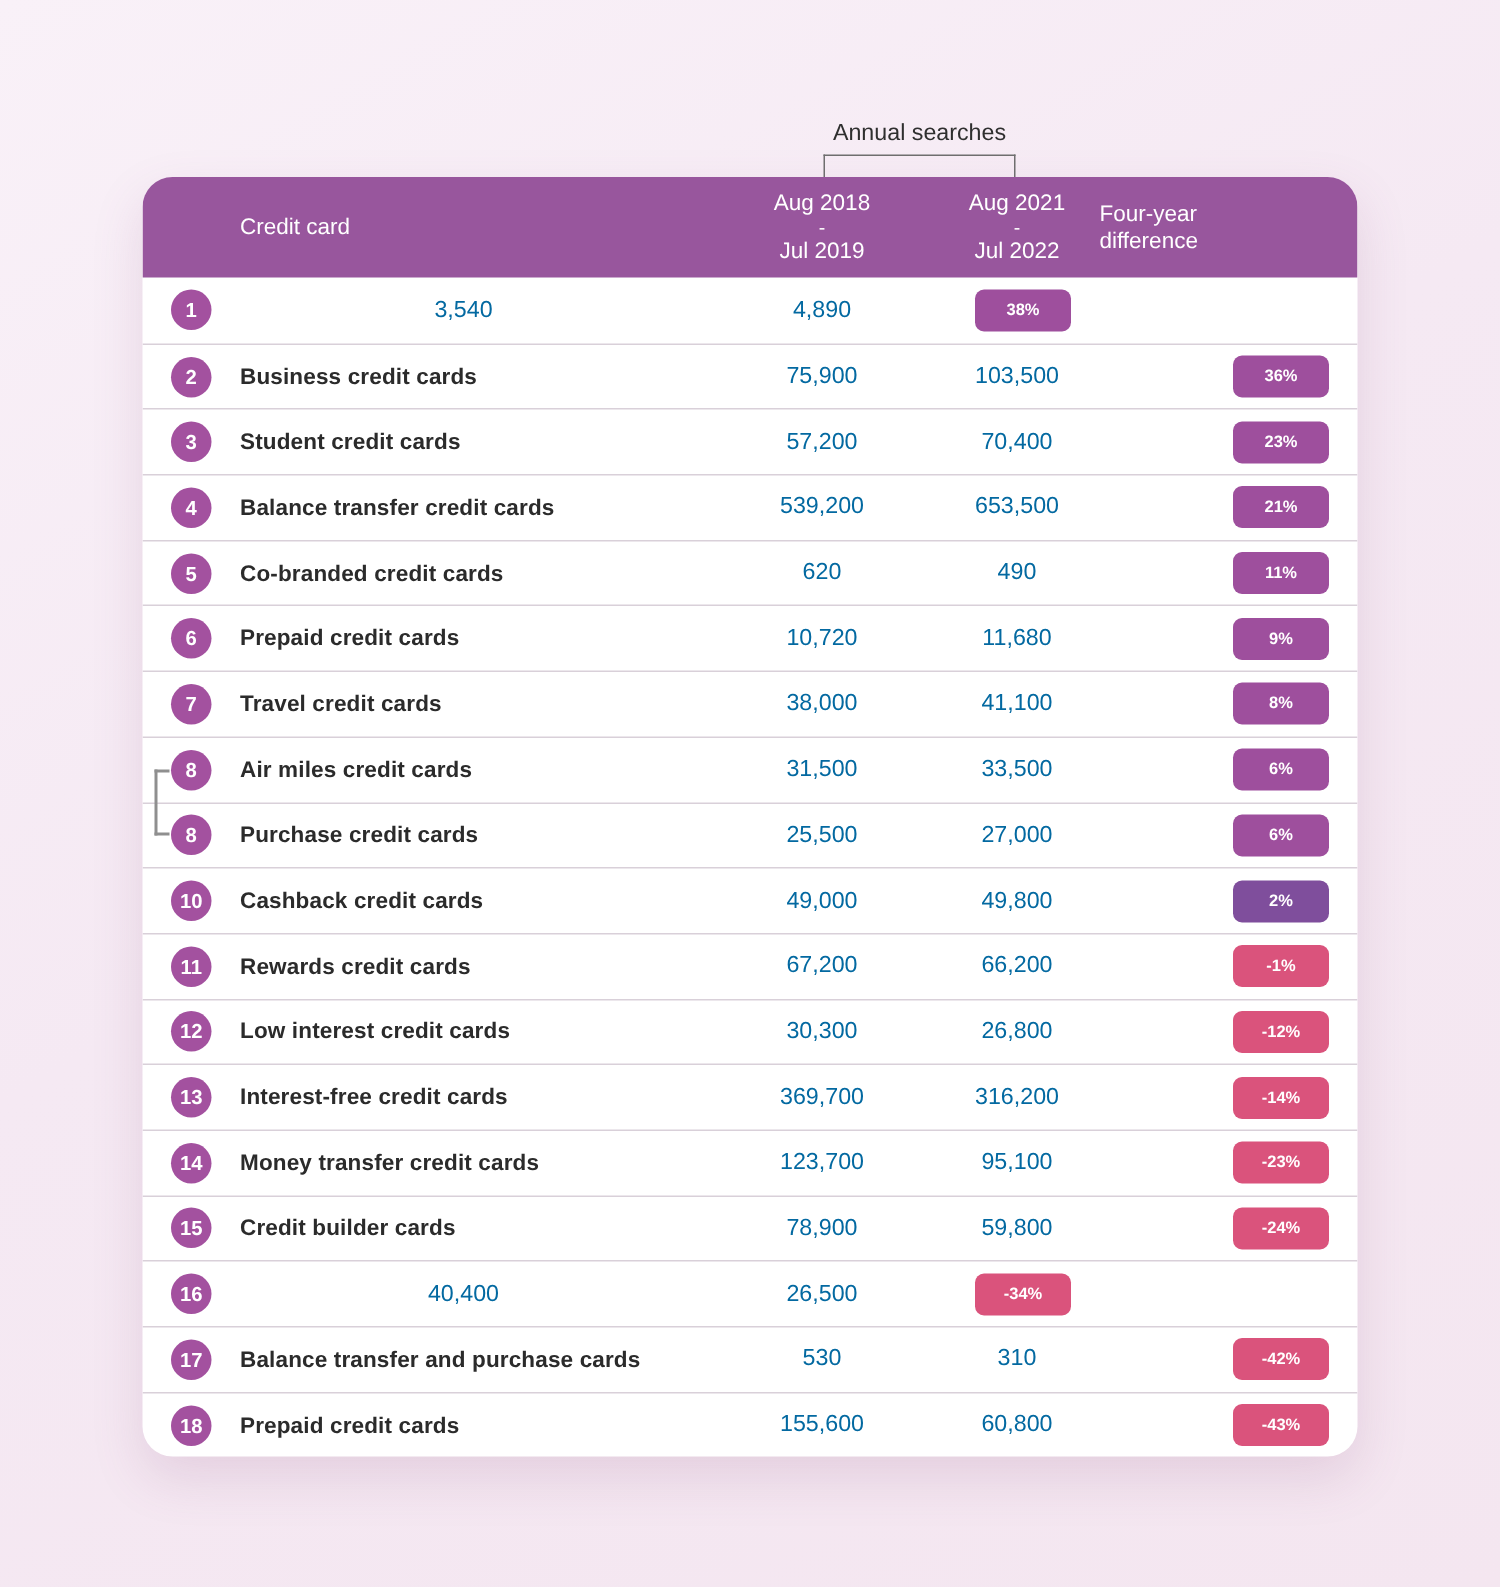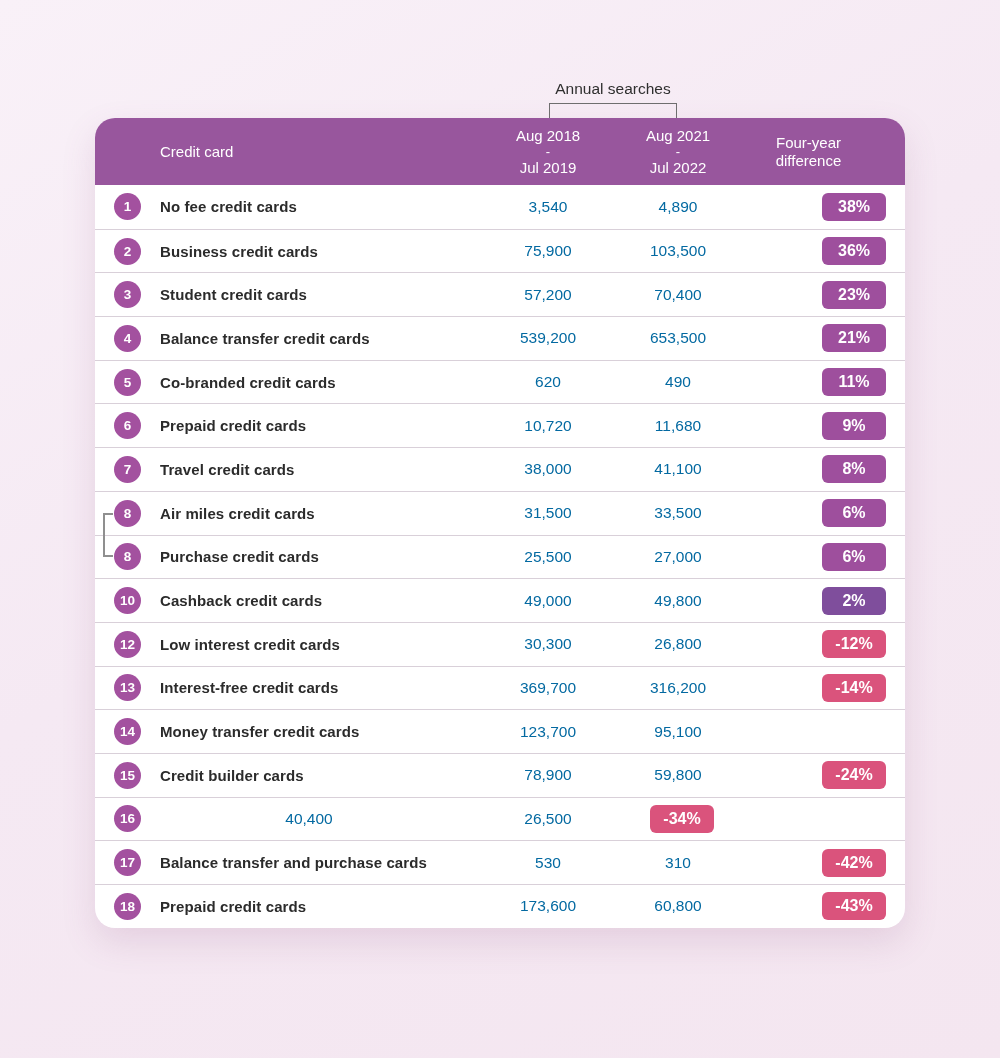--- a/index.html
+++ b/index.html
@@ -39,21 +39,21 @@
 
   
   .thead {
     background: var(--header-bg, #98569d);
     height: 67px; color: #ffffff;
   }
   .th { font-weight: normal; font-size: 15px; line-height: 16px; }
   .th-card { padding-left: 15px; }
   .th-center { text-align: center; }
   .th-dash { font-size: 13px; }
-  .th-diff { text-align: center; padding-right: 21px; line-height: 18px; }
+  .th-diff { text-align: left; padding-right: 21px; line-height: 18px; }
 
   
   .rows { position: relative; }
   .row { height: 43.7px; box-sizing: border-box; }
   .row + .row { border-top: 1px solid #d9d0d9; }
 
   .cell-rank { display: flex; align-items: center; }
   .rank-circle {
     margin-left: 19px; width: 27px; height: 27px; border-radius: 50%;
     background: var(--rank-circle, #a3519f);
@@ -61,21 +61,21 @@
     display: flex; align-items: center; justify-content: center;
   }
   .cell-name {
     padding-left: 15px; font-weight: bold; font-size: 15px; color: #2b2b2b;
     letter-spacing: 0.1px;
   }
   .cell-num { text-align: center; font-size: 15.5px; color: #0369a1; }
   .cell-diff { display: flex; justify-content: flex-end; }
   .badge {
     width: 64px; height: 28px; margin-right: 19px; border-radius: 6px;
-    color: #fff; font-weight: bold; font-size: 16px;
+    color: #fff; font-weight: bold; font-size: 11px;
     display: flex; align-items: center; justify-content: center;
   }
   .badge.pos { background: var(--badge-positive, #9e4f9d); }
   .badge.neg { background: var(--badge-negative, #da537c); }
 
   
   .tie-bracket {
     position: absolute; left: 8px; width: 10px;
     border: 2px solid #8f8f8f; border-right: none;
     box-sizing: border-box;
@@ -109,21 +109,20 @@
         <div>difference</div>
       </div>
     </div>
 
     <div class="rows">
       <div class="tie-bracket" style="top: 328px; height: 44px;"></div>
     <div class="row grid-cols">
     <div class="cell-rank">
       <span class="rank-circle">1</span>
     </div>
-    <div class="cell-name">No fee credit cards</div>
     <div class="cell-num">3,540</div>
     <div class="cell-num">4,890</div>
     <div class="cell-diff">
       <span class="badge pos">38%</span>
     </div>
   </div>
         <div class="row grid-cols">
     <div class="cell-rank">
       <span class="rank-circle">2</span>
     </div>
@@ -217,20 +216,31 @@
     </div>
     <div class="cell-name">Cashback credit cards</div>
     <div class="cell-num">49,000</div>
     <div class="cell-num">49,800</div>
     <div class="cell-diff">
       <span class="badge pos" style="background: rgb(127, 78, 156);">2%</span>
     </div>
   </div>
         <div class="row grid-cols">
     <div class="cell-rank">
+      <span class="rank-circle">11</span>
+    </div>
+    <div class="cell-name">Rewards credit cards</div>
+    <div class="cell-num">67,200</div>
+    <div class="cell-num">66,200</div>
+    <div class="cell-diff">
+      <span class="badge neg">-1%</span>
+    </div>
+  </div>
+        <div class="row grid-cols">
+    <div class="cell-rank">
       <span class="rank-circle">12</span>
     </div>
     <div class="cell-name">Low interest credit cards</div>
     <div class="cell-num">30,300</div>
     <div class="cell-num">26,800</div>
     <div class="cell-diff">
       <span class="badge neg">-12%</span>
     </div>
   </div>
         <div class="row grid-cols">
@@ -244,20 +254,23 @@
       <span class="badge neg">-14%</span>
     </div>
   </div>
         <div class="row grid-cols">
     <div class="cell-rank">
       <span class="rank-circle">14</span>
     </div>
     <div class="cell-name">Money transfer credit cards</div>
     <div class="cell-num">123,700</div>
     <div class="cell-num">95,100</div>
+    <div class="cell-diff">
+      <span class="badge neg">-23%</span>
+    </div>
   </div>
         <div class="row grid-cols">
     <div class="cell-rank">
       <span class="rank-circle">15</span>
     </div>
     <div class="cell-name">Credit builder cards</div>
     <div class="cell-num">78,900</div>
     <div class="cell-num">59,800</div>
     <div class="cell-diff">
       <span class="badge neg">-24%</span>
@@ -282,21 +295,21 @@
     <div class="cell-num">310</div>
     <div class="cell-diff">
       <span class="badge neg">-42%</span>
     </div>
   </div>
         <div class="row grid-cols">
     <div class="cell-rank">
       <span class="rank-circle">18</span>
     </div>
     <div class="cell-name">Prepaid credit cards</div>
-    <div class="cell-num">173,600</div>
+    <div class="cell-num">155,600</div>
     <div class="cell-num">60,800</div>
     <div class="cell-diff">
       <span class="badge neg">-43%</span>
     </div>
   </div>
       </div>
 
   </div>
 
 </div>

